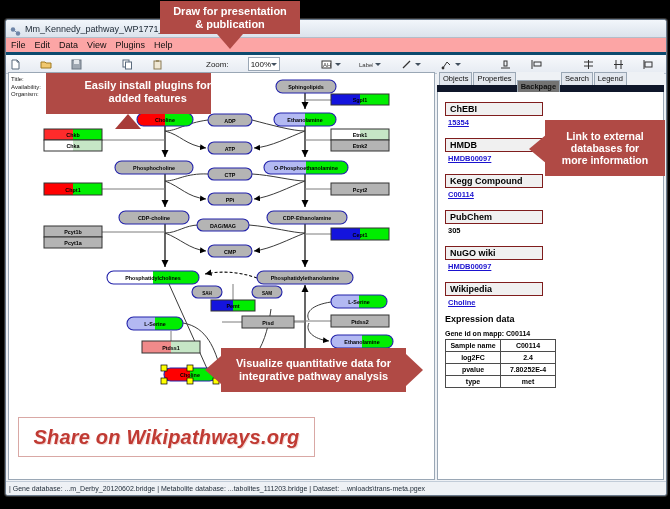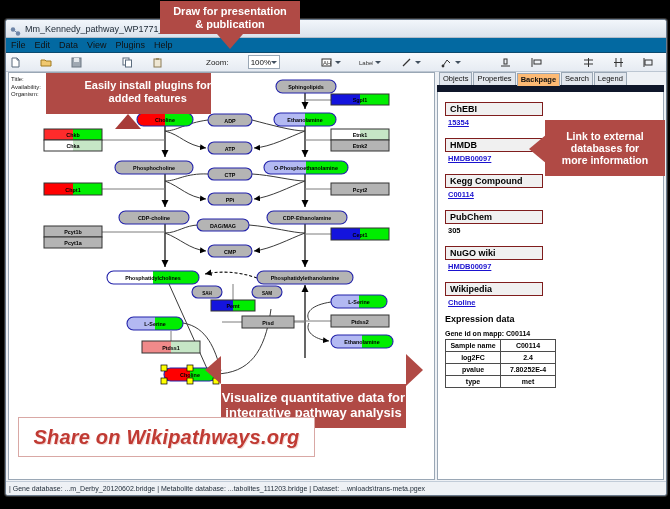--- a/index.html
+++ b/index.html
@@ -10,21 +10,21 @@
   
   #window{position:absolute;left:5px;top:19px;width:660px;height:475px;background:#eef1f5;
           border:1px solid #6a7a8c;border-radius:3px;overflow:hidden;
           box-shadow:0 0 0 1px #333;}
   #titlebar{height:17px;background:linear-gradient(#f2f6fb,#dbe3ec);
             border-bottom:1px solid #b3bdc9;display:flex;align-items:center;padding:0 4px;}
   #titlebar .tb-icon{width:11px;height:11px;margin-right:4px;flex:none;}
   #title-text{font-size:9px;color:#1b2733;white-space:nowrap;overflow:hidden;}
 
   
-  #menubar{height:14px;background:#0369a1;border-bottom:1px solid #0c4a6e;
+  #menubar{height:14px;background:#fca5a5;border-bottom:3px solid #0c4a6e;
            display:flex;align-items:center;padding-left:4px;gap:7px;}
   #menubar .mi{font-size:9px;color:#111;cursor:default;padding:0 1px;}
 
   
   #toolbar{height:18px;background:linear-gradient(#f7f9fc,#e6ebf2);
            border-bottom:1px solid #bcc6d2;display:flex;align-items:center;padding:0 3px;gap:17px;}
   .tbtn{width:14px;height:14px;display:flex;align-items:center;justify-content:center;
         border:1px solid transparent;border-radius:2px;}
   .tbtn svg{display:block;}
   .tsep{width:1px;height:12px;background:#c2ccd8;margin:0 2px;}
@@ -46,21 +46,21 @@
   #meta{position:absolute;left:2px;top:3px;font-size:6px;line-height:7.5px;color:#222;}
 
   
   #pathway{position:absolute;left:0;top:0;}
 
   
   #tabs{display:flex;align-items:flex-end;height:13px;gap:1px;
         border-bottom:7px solid #0f172a;background:#eef1f5;padding-left:2px;}
   .tab{font-size:7.5px;padding:1px 3px 1px;border:1px solid #9aa7b5;border-bottom:none;
        background:#e2e7ee;color:#111;line-height:10px;}
-  .tab.active{background:#fdba74;position:relative;top:1px;font-weight:bold;}
+  .tab.active{background:#737373;position:relative;top:8px;font-weight:bold;}
   #side-body{flex:1;background:#fff;border:1px solid #9aa7b5;border-top:none;
              padding:6px 7px;overflow:hidden;position:relative;}
 
   .db-head{display:inline-block;min-width:88px;background:#f0f0f0;border:1px solid #7f1d1d;
            font-size:9px;font-weight:bold;color:#000;padding:1px 4px;margin-bottom:2px;}
   .db-link{font-size:7.5px;color:#1a12cf;text-decoration:underline;display:block;
            margin:0 0 7px 3px;font-weight:bold;}
   .db-plain{font-size:7.5px;color:#000;display:block;margin:0 0 7px 3px;font-weight:bold;}
   #expr-title{font-size:9px;font-weight:bold;color:#000;margin:1px 0 6px;}
   #gene-id{font-size:7px;color:#000;margin-bottom:2px;font-weight:bold;}
@@ -502,21 +502,21 @@
               </g>
             </g>
         </svg>
 
         <div class="callout" style="left:37px;top:-4px;width:165px;height:45px;font-size:11px;justify-content:flex-end;">
           <span style="white-space:pre-line;">Easily install plugins for
 added features</span>
         </div>
         <div class="arrow-up" style="left:106px;top:41px;"></div>
 
-        <div class="callout" style="left:212px;top:275px;width:185px;height:44px;font-size:13px;margin-top:36px;">
+        <div class="callout" style="left:212px;top:275px;width:185px;height:44px;font-size:11px;">
           <span style="white-space:pre-line;">Visualize quantitative data  for
 integrative pathway analysis</span>
         </div>
         <div class="arrow-left" style="left:196px;top:283px;"></div>
         <div class="arrow-right" style="left:397px;top:281px;"></div>
       </div>
 
       <div id="side-wrap">
         <div id="tabs">
           <span class="tab">Objects</span>

